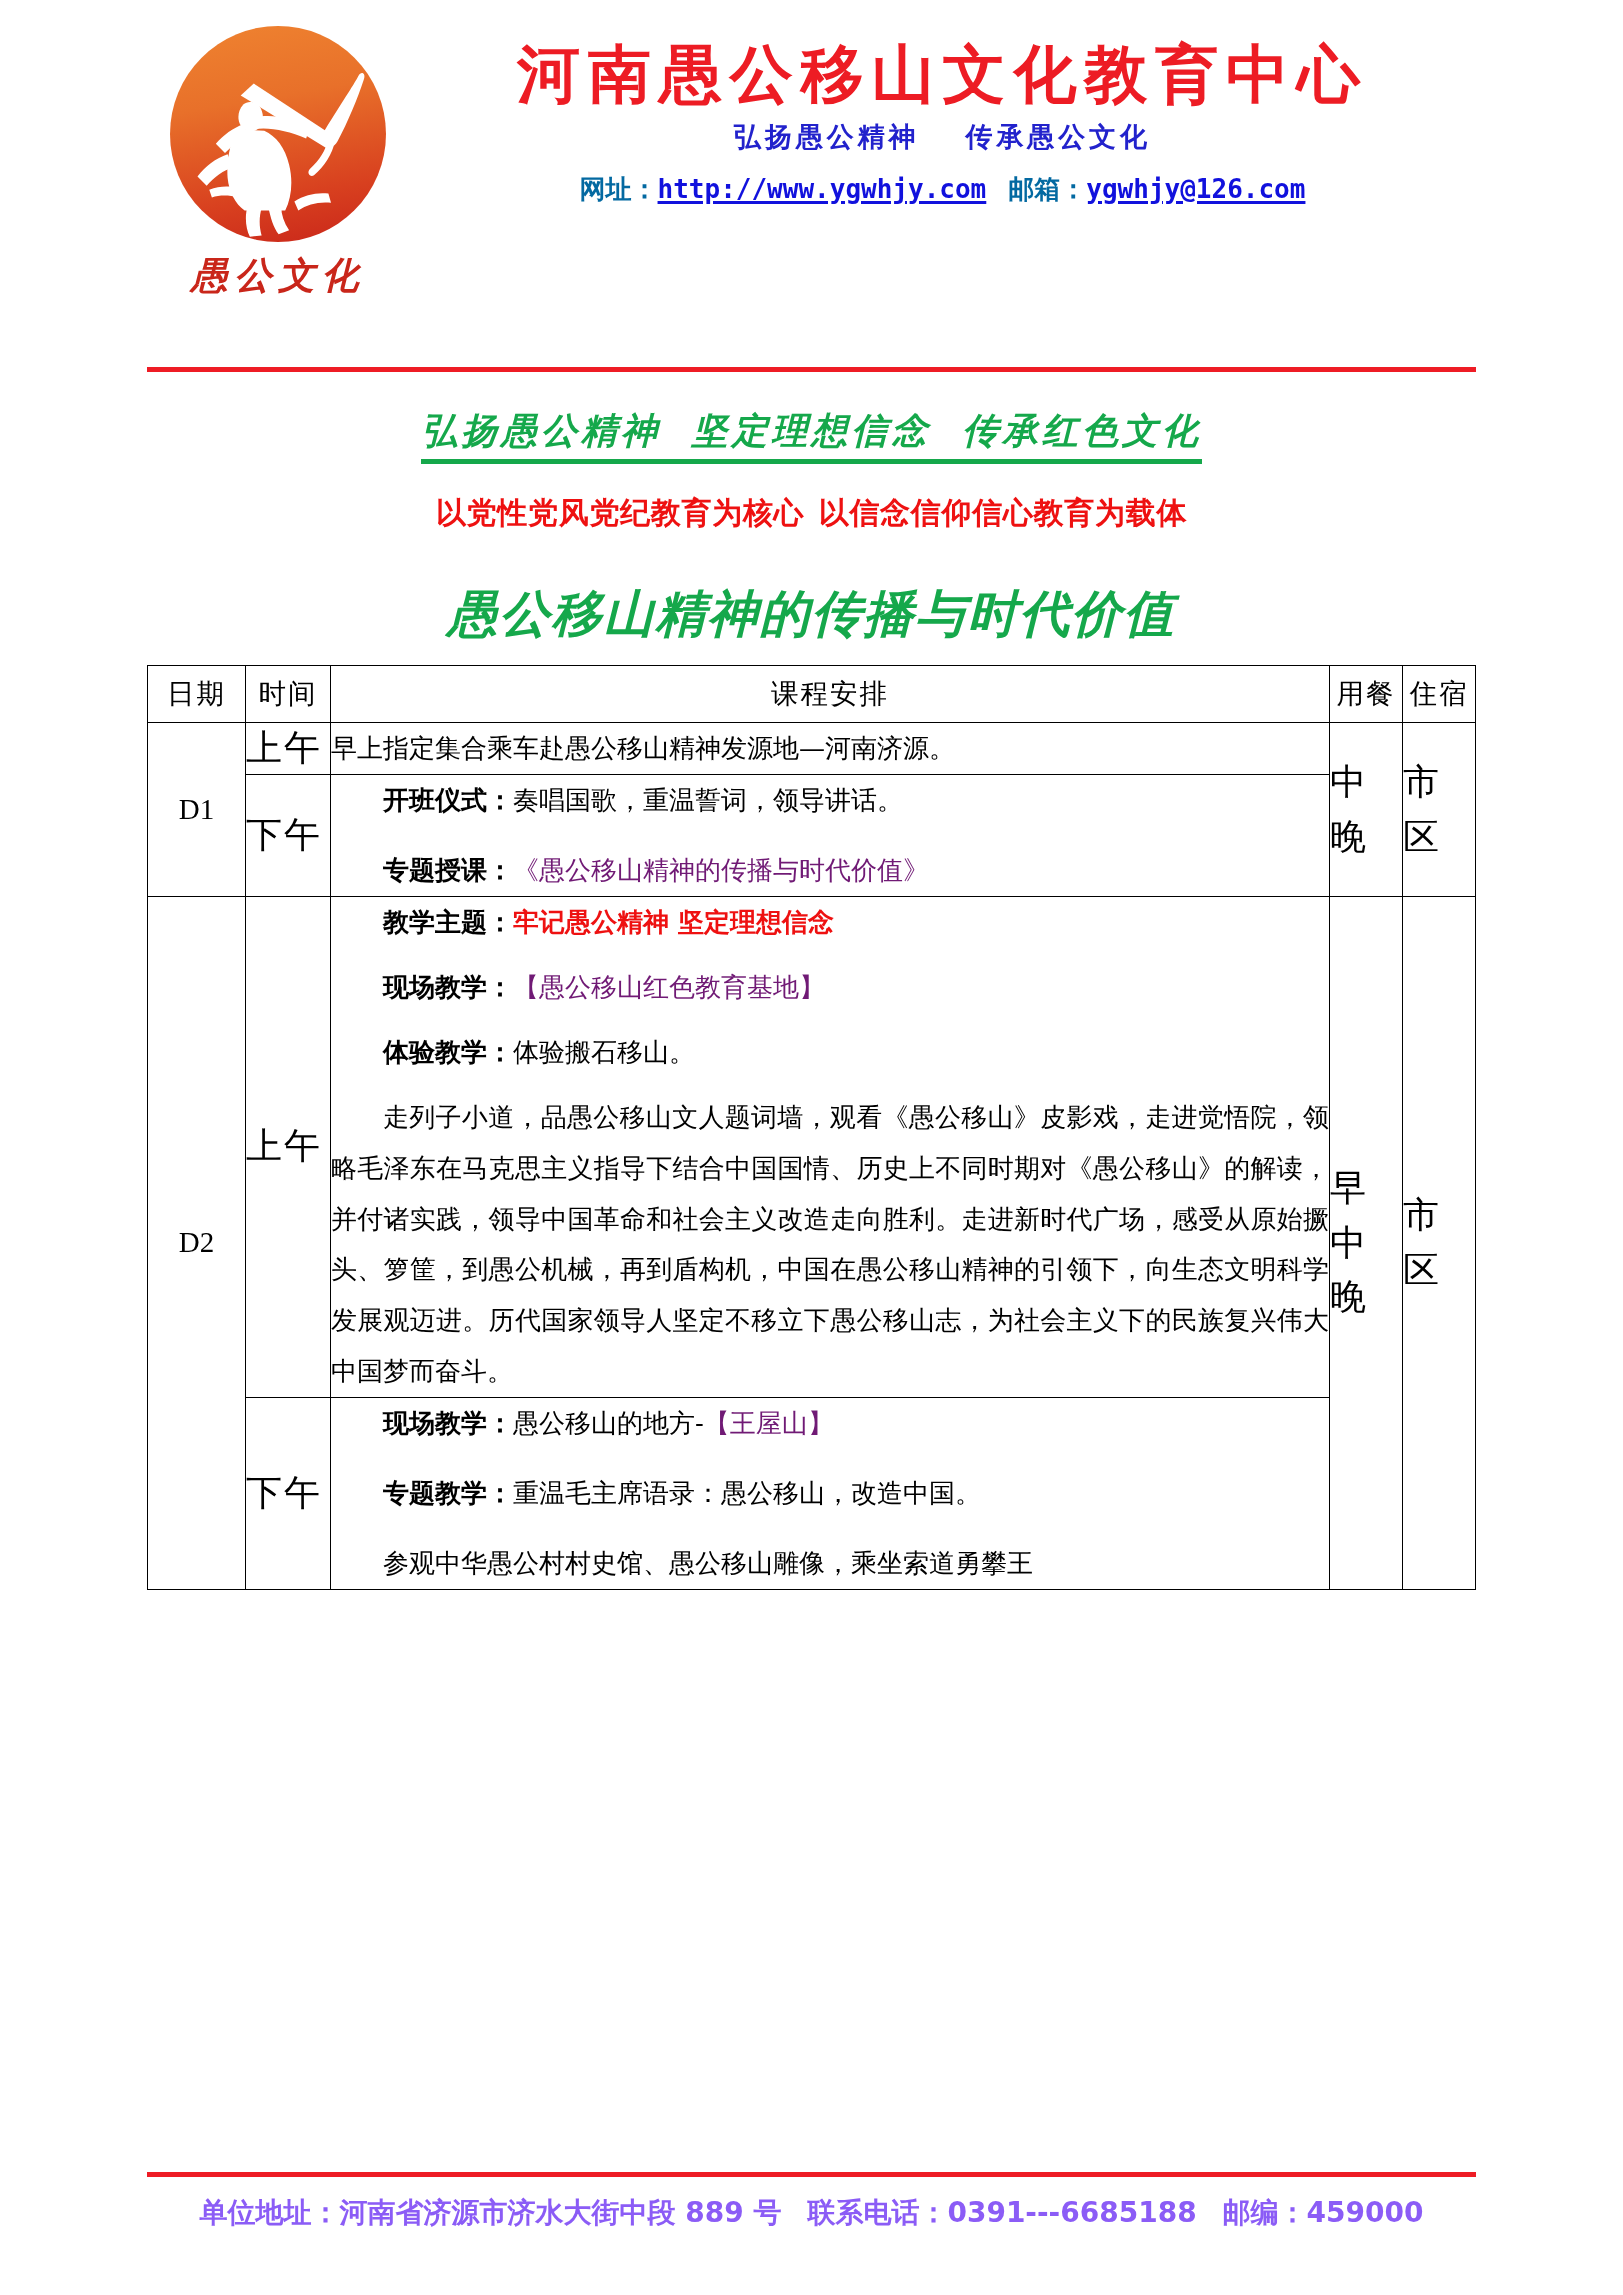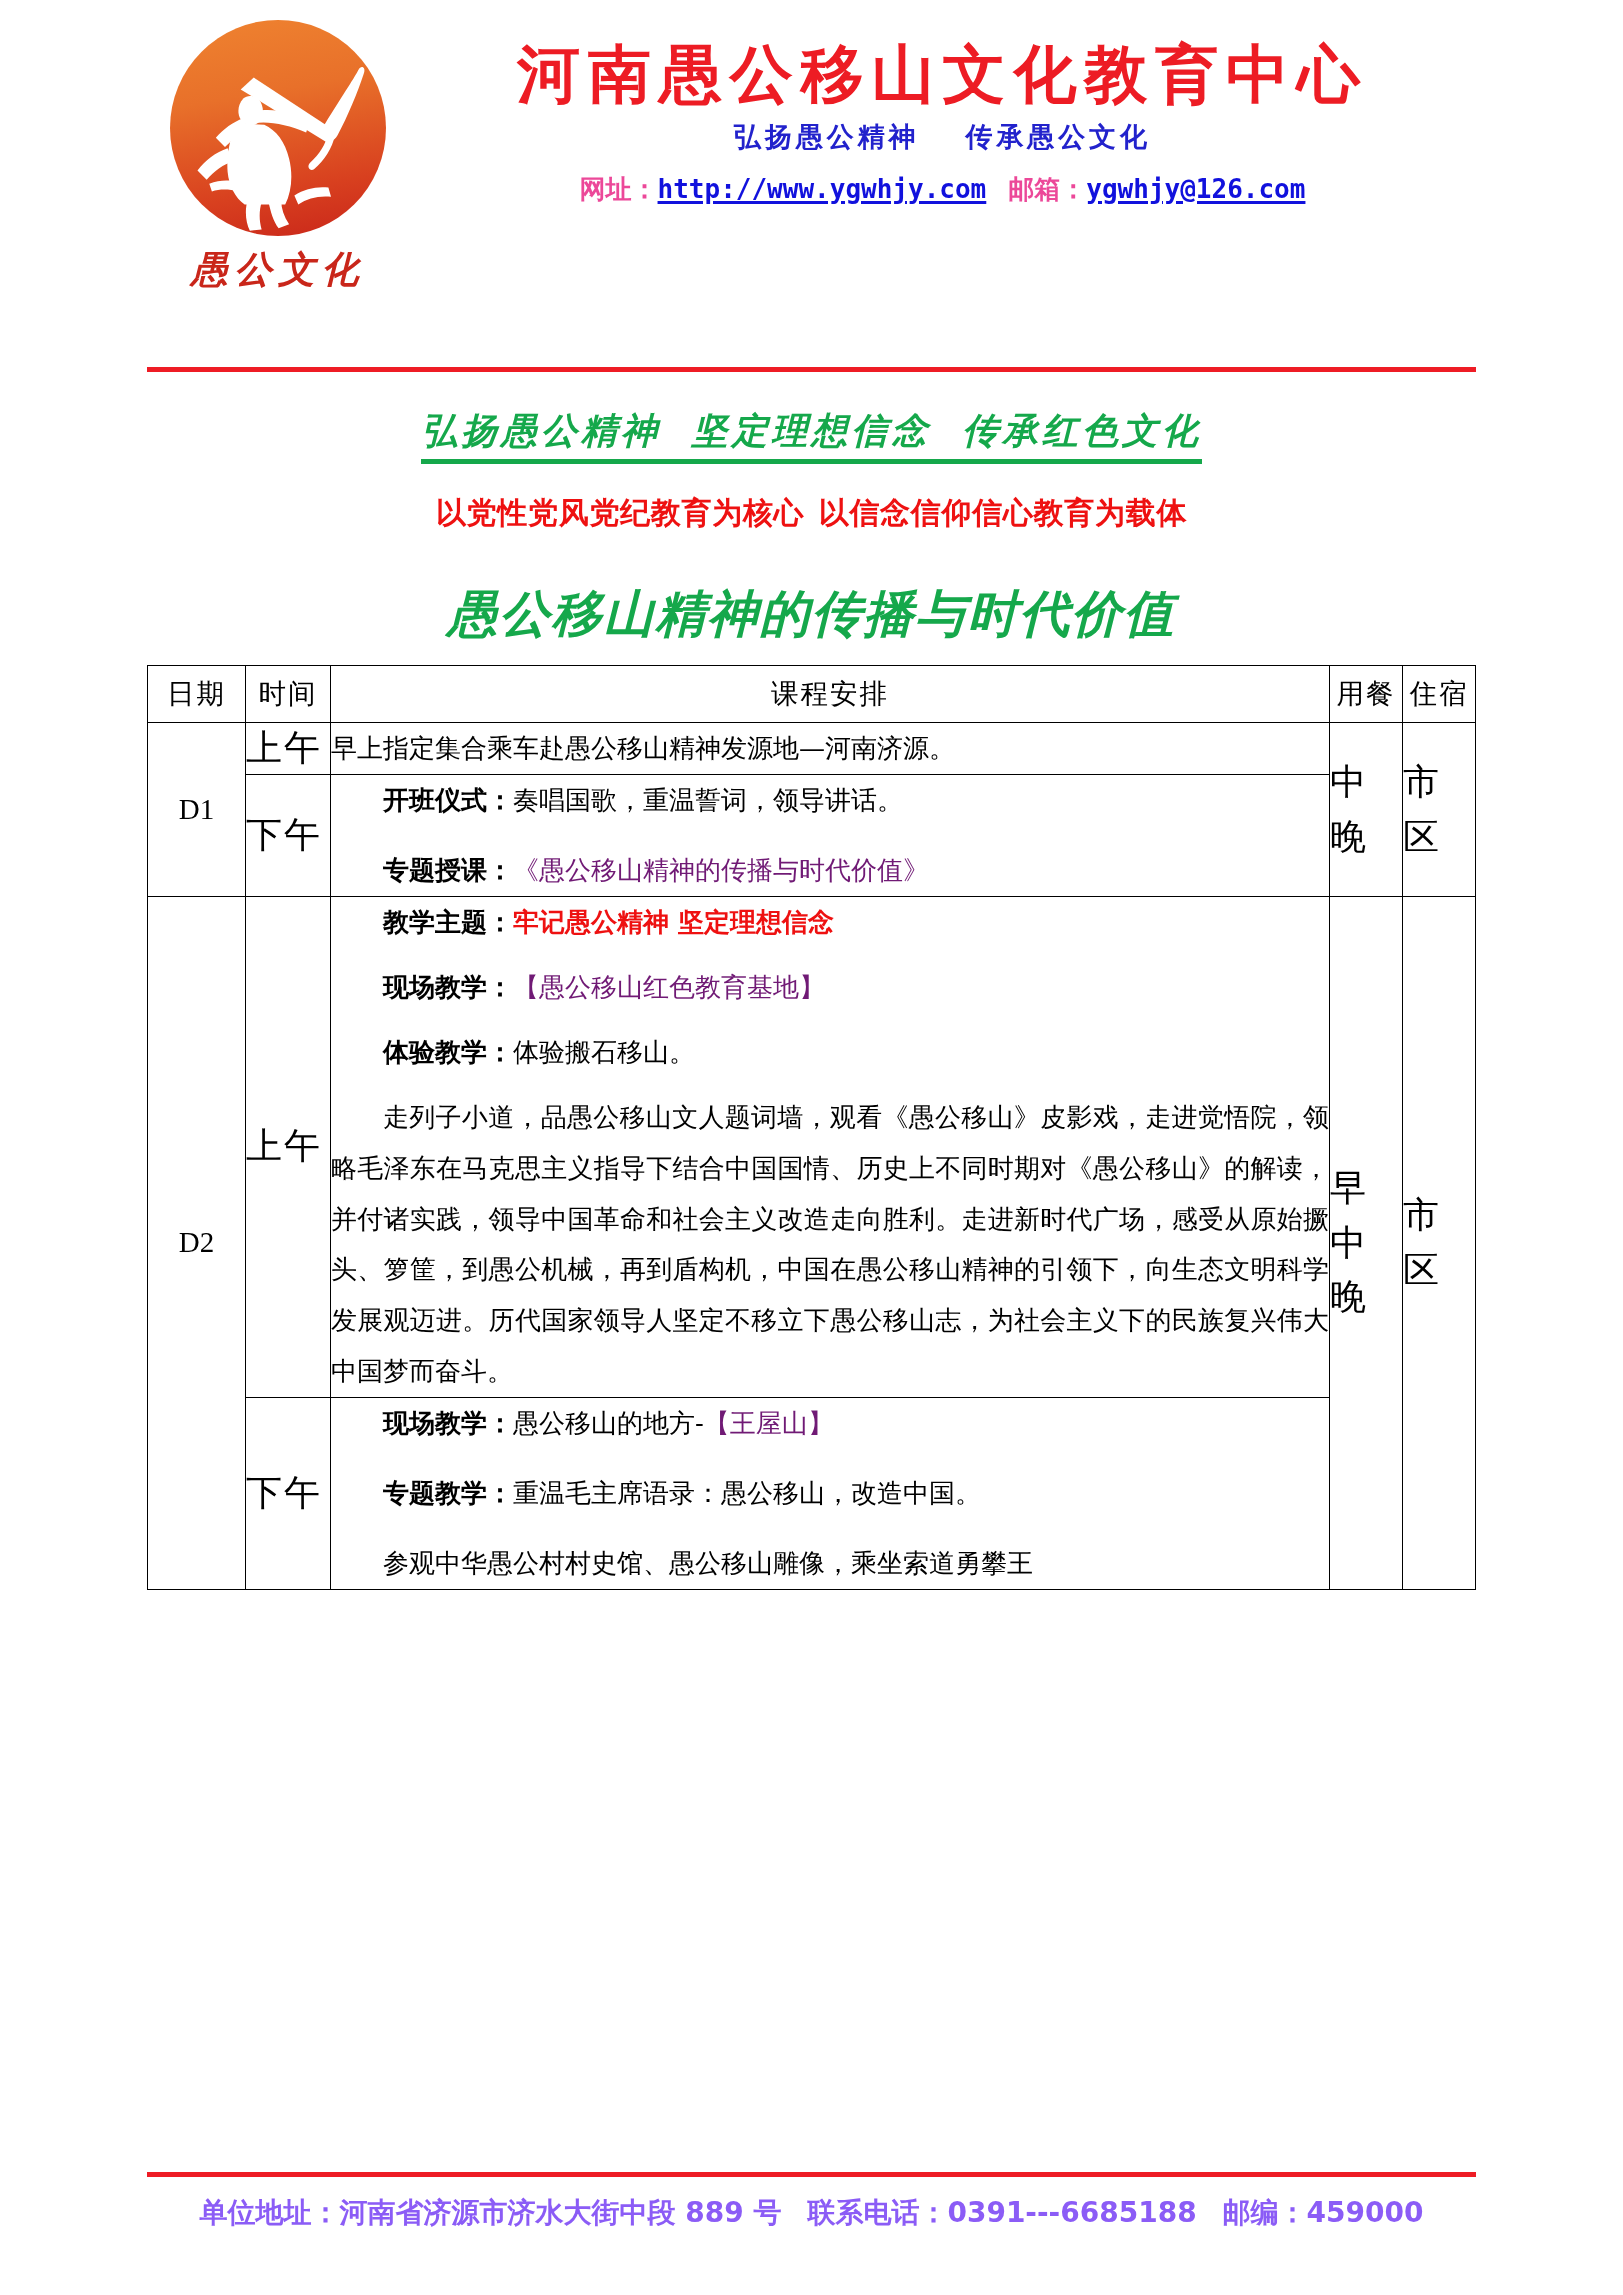--- a/index.html
+++ b/index.html
@@ -23,21 +23,21 @@
     height:367px;
     display:flex;
     align-items:flex-start;
   }
   .logo-wrap{
     width:262px;
     flex:0 0 262px;
     display:flex;
     flex-direction:column;
     align-items:center;
-    padding-top:20px;
+    padding-top:26px;
   }
   .logo-circle{
     width:216px;height:216px;
     border-radius:50%;
     background:linear-gradient(170deg,#ef8330 0%,#e8702a 35%,#d8401f 75%,#c9261a 100%);
     position:relative;
     overflow:hidden;
   }
   .logo-circle svg{position:absolute;left:0;top:0;width:100%;height:100%;}
   .logo-caption{
@@ -76,21 +76,21 @@
   }
   .org-slogan .gap{display:inline-block;width:46px;}
   .contact-line{
     margin-top:17px;
     font-size:26px;
     font-weight:bold;
     color:#000;
     white-space:nowrap;
     font-family:"DejaVu Sans Mono",monospace;
   }
-  .contact-line .lbl{color:#ec4899;}
+  .contact-line .lbl{color:#0369a1;}
   .contact-line a{
     color:#1111dd;
     text-decoration:underline;
     text-underline-offset:3.3px;
     text-decoration-thickness:2.6px;
   }
   .contact-line .sp{display:inline-block;width:22px;}
 
   .rule-red{
     height:4.6px;

